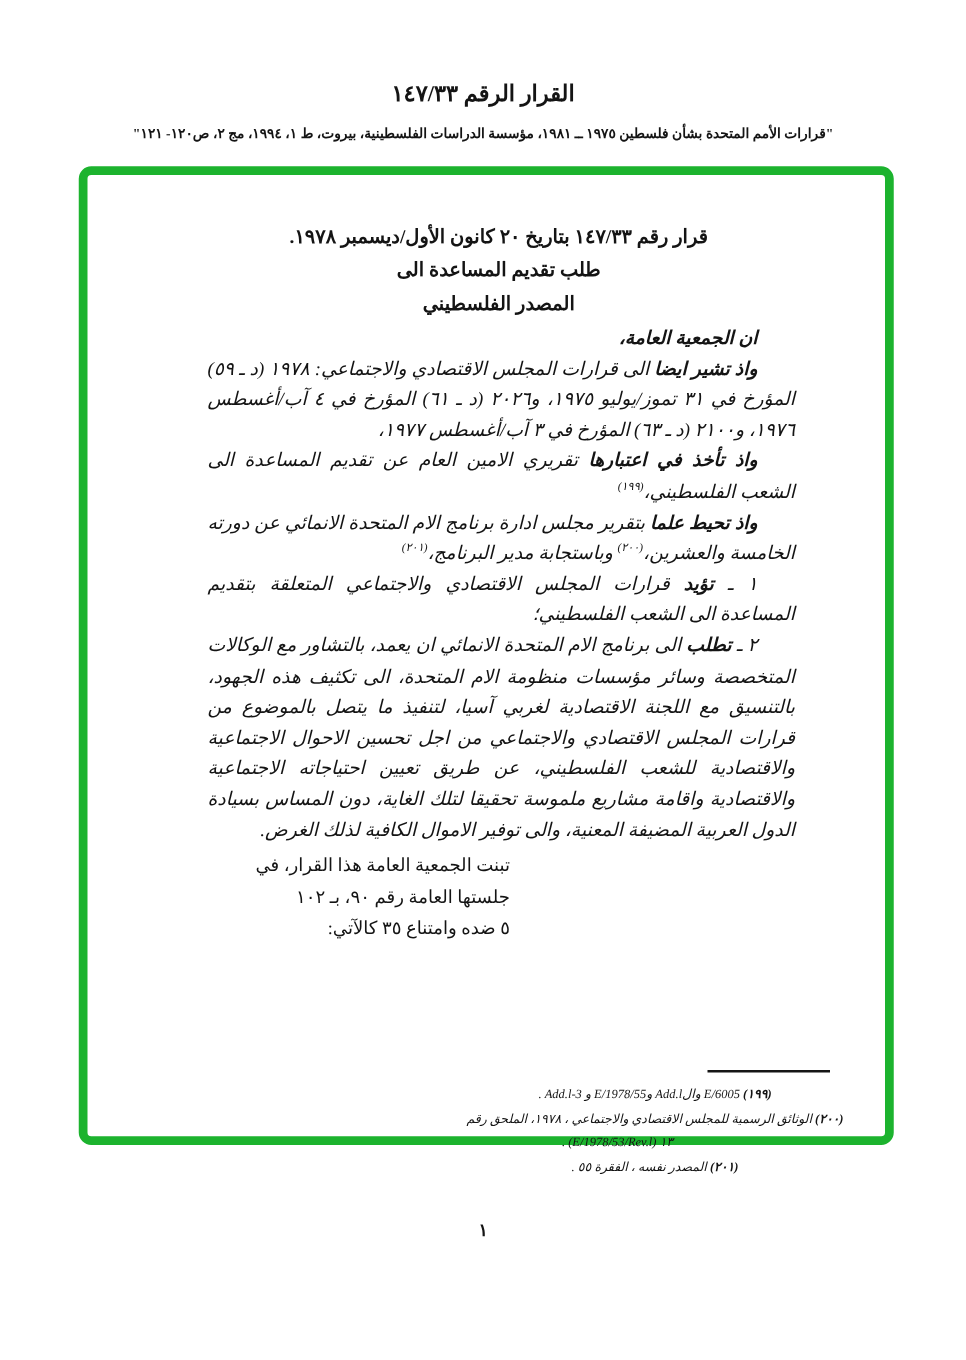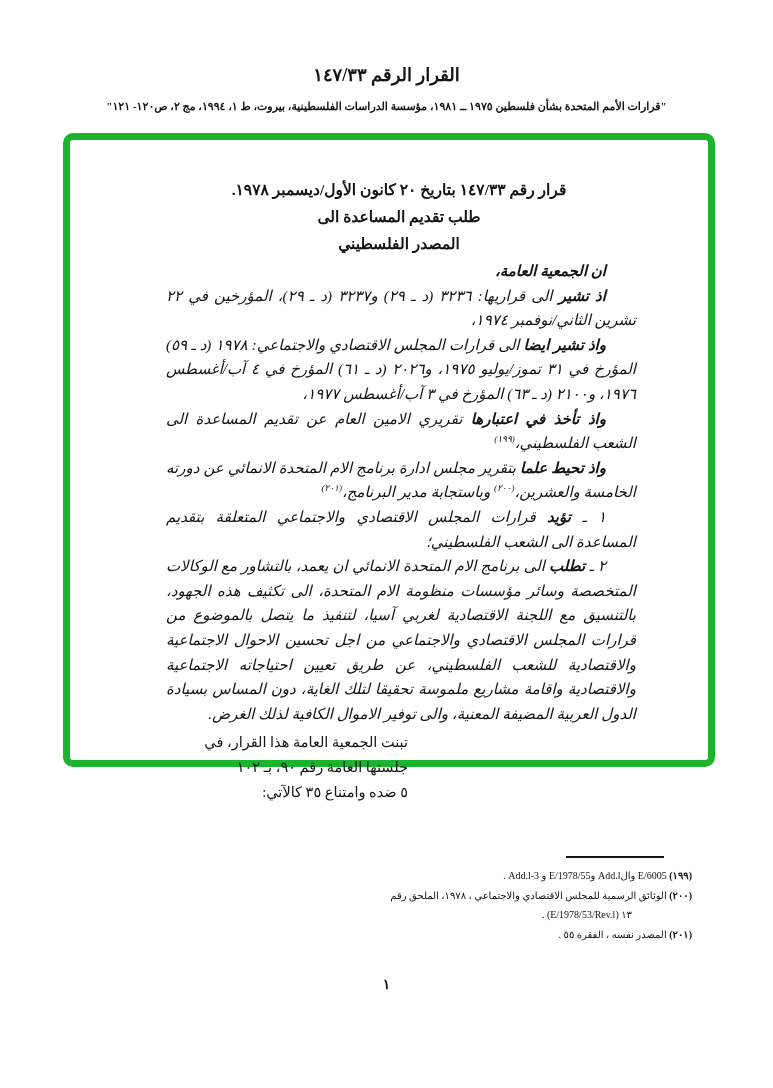--- a/index.html
+++ b/index.html
@@ -15,21 +15,21 @@
     position:absolute;top:64px;left:0;right:0;text-align:center;
     direction:rtl;font-weight:bold;font-size:18px;letter-spacing:.5px;
   }
   .hdr-src{
     position:absolute;top:100px;left:8px;right:8px;text-align:center;
     direction:rtl;font-weight:bold;font-size:11px;white-space:nowrap;
   }
 
   
   .frame{
-    position:absolute;left:63px;top:133px;width:652px;height:634px;
+    position:absolute;left:63px;top:133px;width:652px;height:783px;
     box-sizing:border-box;border:7px solid #1cb32e;border-radius:10px;
     background:#fff;
   }
 
   
   .doc-head{
     position:absolute;top:36px;left:80px;right:60px;text-align:center;
     direction:rtl;font-weight:bold;font-size:15.5px;line-height:27px;
   }
 
@@ -46,21 +46,21 @@
     width:232px;margin:4px 228px 0 auto;direction:rtl;text-align:right;
     font-size:14.5px;line-height:25px;
   }
 
   
   .fn-sep{
     position:absolute;top:716px;right:44px;width:98px;height:2px;background:#151515;
   }
   .footnotes{
     position:absolute;top:726px;right:16px;width:336px;
-    direction:rtl;text-align:right;font-size:10px;line-height:19.5px;
+    direction:rtl;text-align:center;font-size:10px;line-height:19.5px;font-style:italic;
   }
   .fn-line{margin:0;}
   .fn-indent{margin-right:60px;}
 
   
   .pagenum{
     position:absolute;top:976px;left:0;right:0;text-align:center;
     font-size:14px;font-weight:bold;
   }
 </style>
@@ -74,21 +74,20 @@
 
   <div class="doc-head">
     <div>قرار رقم ١٤٧/٣٣ بتاريخ ٢٠ كانون الأول/ديسمبر ١٩٧٨.</div>
     <div>طلب تقديم المساعدة الى</div>
     <div>المصدر الفلسطيني</div>
   </div>
 
   <div class="doc-body">
     <div id="paras">
         <p class="para"><span class="bd">ان الجمعية العامة،</span></p>
-        <p class="para"><span class="bd">اذ تشير</span><span> الى قراريها: ٣٢٣٦ (د ـ ٢٩) و٣٢٣٧ (د ـ ٢٩)، المؤرخين في ٢٢ تشرين الثاني/نوفمبر ١٩٧٤،</span></p>
         <p class="para"><span class="bd">واذ تشير ايضا</span><span> الى قرارات المجلس الاقتصادي والاجتماعي: ١٩٧٨ (د ـ ٥٩) المؤرخ في ٣١ تموز/يوليو ١٩٧٥، و٢٠٢٦ (د ـ ٦١) المؤرخ في ٤ آب/أغسطس ١٩٧٦، و٢١٠٠ (د ـ ٦٣) المؤرخ في ٣ آب/أغسطس ١٩٧٧،</span></p>
         <p class="para"><span class="bd">واذ تأخذ في اعتبارها</span><span> تقريري الامين العام عن تقديم المساعدة الى الشعب الفلسطيني،</span><sup>(١٩٩)</sup></p>
         <p class="para"><span class="bd">واذ تحيط علما</span><span> بتقرير مجلس ادارة برنامج الام المتحدة الانمائي عن دورته الخامسة والعشرين،</span><sup>(٢٠٠)</sup><span> وباستجابة مدير البرنامج،</span><sup>(٢٠١)</sup></p>
         <p class="para"><span>١ ـ </span><span class="bd">تؤيد</span><span> قرارات المجلس الاقتصادي والاجتماعي المتعلقة بتقديم المساعدة الى الشعب الفلسطيني؛</span></p>
         <p class="para"><span>٢ ـ </span><span class="bd">تطلب</span><span> الى برنامج الام المتحدة الانمائي ان يعمد، بالتشاور مع الوكالات المتخصصة وسائر مؤسسات منظومة الام المتحدة، الى تكثيف هذه الجهود، بالتنسيق مع اللجنة الاقتصادية لغربي آسيا، لتنفيذ ما يتصل بالموضوع من قرارات المجلس الاقتصادي والاجتماعي من اجل تحسين الاحوال الاجتماعية والاقتصادية للشعب الفلسطيني، عن طريق تعيين احتياجاته الاجتماعية والاقتصادية واقامة مشاريع ملموسة تحقيقا لتلك الغاية، دون المساس بسيادة الدول العربية المضيفة المعنية، والى توفير الاموال الكافية لذلك الغرض.</span></p>
       </div>
     <div class="adoption" id="adoption">
         <div class="adopt-line">تبنت الجمعية العامة هذا القرار، في</div>
         <div class="adopt-line">جلستها العامة رقم ٩٠، بـ ١٠٢</div>
         <div class="adopt-line">٥ ضده وامتناع ٣٥ كالآتي:</div>

